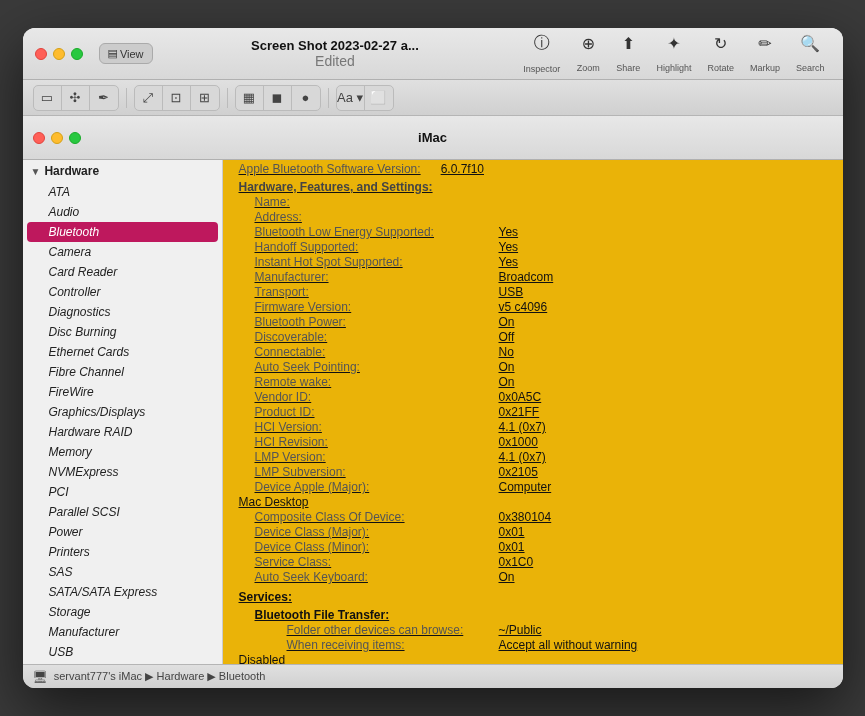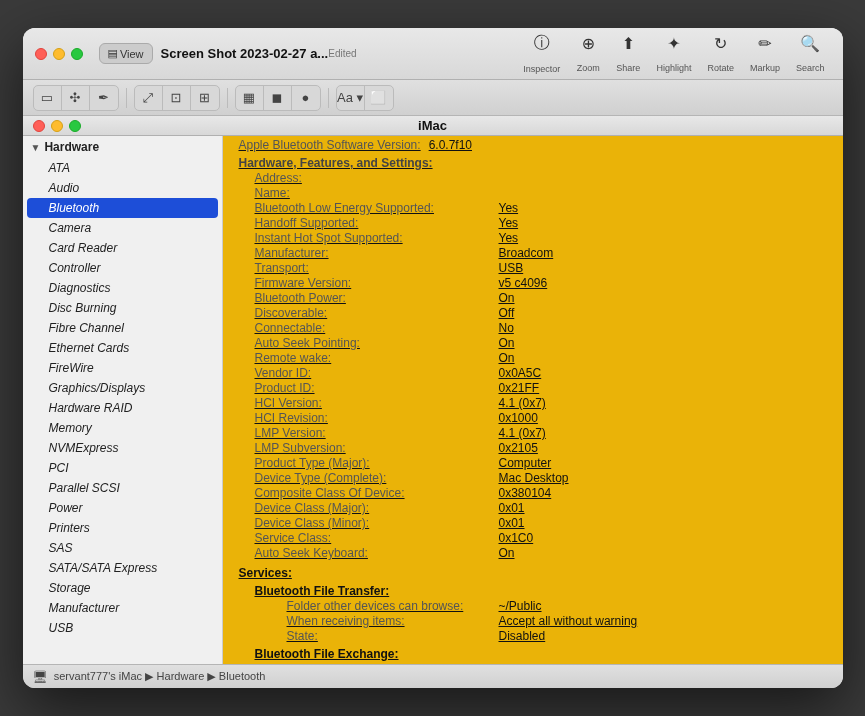--- a/index.html
+++ b/index.html
@@ -83,30 +83,30 @@
       border-radius: 6px;
       padding: 3px 8px;
       cursor: pointer;
       font-size: 11px;
       color: #333;
     }
 
     .title-section {
       flex: 1;
       display: flex;
-      flex-direction: row;
+      flex-direction: column;
       align-items: center;
     }
     .window-title {
       font-size: 13px;
       font-weight: 600;
       color: #111;
     }
     .window-subtitle {
-      font-size: 10px;
+      font-size: 14px;
       color: #777;
     }
 
     
     .toolbar2 {
       background: linear-gradient(to bottom, #e0e0e0, #d0d0d0);
       border-bottom: 1px solid #b5b5b5;
       display: flex;
       align-items: center;
       padding: 4px 10px;
@@ -191,21 +191,21 @@
     }
     .sidebar-item {
       padding: 3px 12px 3px 22px;
       color: #222;
       cursor: pointer;
       border-radius: 4px;
       margin: 0 4px;
       font-style: italic;
     }
     .sidebar-item.active {
-      background: #1d4ed8;
+      background: #be185d;
       color: white;
       border-radius: 4px;
     }
 
     
     .content-area {
       flex: 1;
       overflow-y: auto;
       padding: 2px 16px;
       background: #eab308;
@@ -334,21 +334,21 @@
     </div>
     <div class="tool-divider"></div>
     <div class="tool-btn-group">
       <div class="tool-btn" style="font-size:13px;">Aa ▾</div>
       <div class="tool-btn">⬜</div>
     </div>
   </div>
 
   <div class="window-content">
 
-    <div style="position:relative; display:flex; align-items:center; justify-content:center; background: linear-gradient(to bottom, #e8e8e8, #d8d8d8); border-bottom: 1px solid #b0b0b0; height: 20px;">
+    <div style="position:relative; display:flex; align-items:center; justify-content:center; background: linear-gradient(to bottom, #e8e8e8, #d8d8d8); border-bottom: 1px solid #b0b0b0; height: 44px;">
       <div style="position:absolute; left:10px; display:flex; gap:6px;">
         <div class="traffic-light tl-red"></div>
         <div class="traffic-light tl-yellow"></div>
         <div class="traffic-light tl-green"></div>
       </div>
       <span class="inner-title">iMac</span>
     </div>
 
     <div class="main-pane">
 
@@ -358,55 +358,55 @@
           <span>Hardware</span>
         </div>
         <div class="sidebar-item"><span>ATA</span></div>
         <div class="sidebar-item"><span>Audio</span></div>
         <div class="sidebar-item active"><span>Bluetooth</span></div>
         <div class="sidebar-item"><span>Camera</span></div>
         <div class="sidebar-item"><span>Card Reader</span></div>
         <div class="sidebar-item"><span>Controller</span></div>
         <div class="sidebar-item"><span>Diagnostics</span></div>
         <div class="sidebar-item"><span>Disc Burning</span></div>
+        <div class="sidebar-item"><span>Ethernet Cards</span></div>
         <div class="sidebar-item"><span>Fibre Channel</span></div>
-        <div class="sidebar-item"><span>Ethernet Cards</span></div>
         <div class="sidebar-item"><span>FireWire</span></div>
         <div class="sidebar-item"><span>Graphics/Displays</span></div>
         <div class="sidebar-item"><span>Hardware RAID</span></div>
         <div class="sidebar-item"><span>Memory</span></div>
         <div class="sidebar-item"><span>NVMExpress</span></div>
         <div class="sidebar-item"><span>PCI</span></div>
         <div class="sidebar-item"><span>Parallel SCSI</span></div>
         <div class="sidebar-item"><span>Power</span></div>
         <div class="sidebar-item"><span>Printers</span></div>
         <div class="sidebar-item"><span>SAS</span></div>
         <div class="sidebar-item"><span>SATA/SATA Express</span></div>
         <div class="sidebar-item"><span>Storage</span></div>
         <div class="sidebar-item"><span>Manufacturer</span></div>
         <div class="sidebar-item"><span>USB</span></div>
 
       </div>
 
       <div class="content-area">
         <div style="display:flex; margin-bottom:4px;">
           <span style="color:#555;">Apple Bluetooth Software Version:</span>
-          <span style="margin-left:8px;">6.0.7f10</span>
+          <span style="margin-left:20px;">6.0.7f10</span>
         </div>
         <div class="subsection-title">Hardware, Features, and Settings:</div>
 
+        <div class="info-row">
+          <span class="info-label">Name:</span>
+          <span class="info-value"></span>
+        </div>
         <div class="info-row">
           <span class="info-label">Address:</span>
           <span class="info-value"></span>
         </div>
         <div class="info-row">
-          <span class="info-label">Name:</span>
-          <span class="info-value"></span>
-        </div>
-        <div class="info-row">
           <span class="info-label">Bluetooth Low Energy Supported:</span>
           <span class="info-value">Yes</span>
         </div>
         <div class="info-row">
           <span class="info-label">Handoff Supported:</span>
           <span class="info-value">Yes</span>
         </div>
         <div class="info-row">
           <span class="info-label">Instant Hot Spot Supported:</span>
           <span class="info-value">Yes</span>
@@ -461,25 +461,24 @@
         </div>
         <div class="info-row">
           <span class="info-label">LMP Version:</span>
           <span class="info-value">4.1 (0x7)</span>
         </div>
         <div class="info-row">
           <span class="info-label">LMP Subversion:</span>
           <span class="info-value">0x2105</span>
         </div>
         <div class="info-row">
-          <span class="info-label">Product Type (Major):</span>
+          <span class="info-label">Device Apple (Major):</span>
           <span class="info-value">Computer</span>
         </div>
         <div class="info-row">
-          <span class="info-label">Device Type (Complete):</span>
           <span class="info-value">Mac Desktop</span>
         </div>
         <div class="info-row">
           <span class="info-label">Composite Class Of Device:</span>
           <span class="info-value">0x380104</span>
         </div>
         <div class="info-row">
           <span class="info-label">Device Class (Major):</span>
           <span class="info-value">0x01</span>
         </div>
@@ -501,21 +500,20 @@
         <div class="service-name">Bluetooth File Transfer:</div>
         <div class="info-row">
           <span class="info-label" style="padding-left:48px;">Folder other devices can browse:</span>
           <span class="info-value">~/Public</span>
         </div>
         <div class="info-row">
           <span class="info-label" style="padding-left:48px;">When receiving items:</span>
           <span class="info-value">Accept all without warning</span>
         </div>
         <div class="info-row">
-          <span class="info-label" style="padding-left:48px;">State:</span>
           <span class="info-value">Disabled</span>
         </div>
 
         <div class="service-name">Bluetooth File Exchange:</div>
 
       </div>
     </div>
 
     <div class="statusbar">
       <span class="statusbar-icon">🖥</span>

